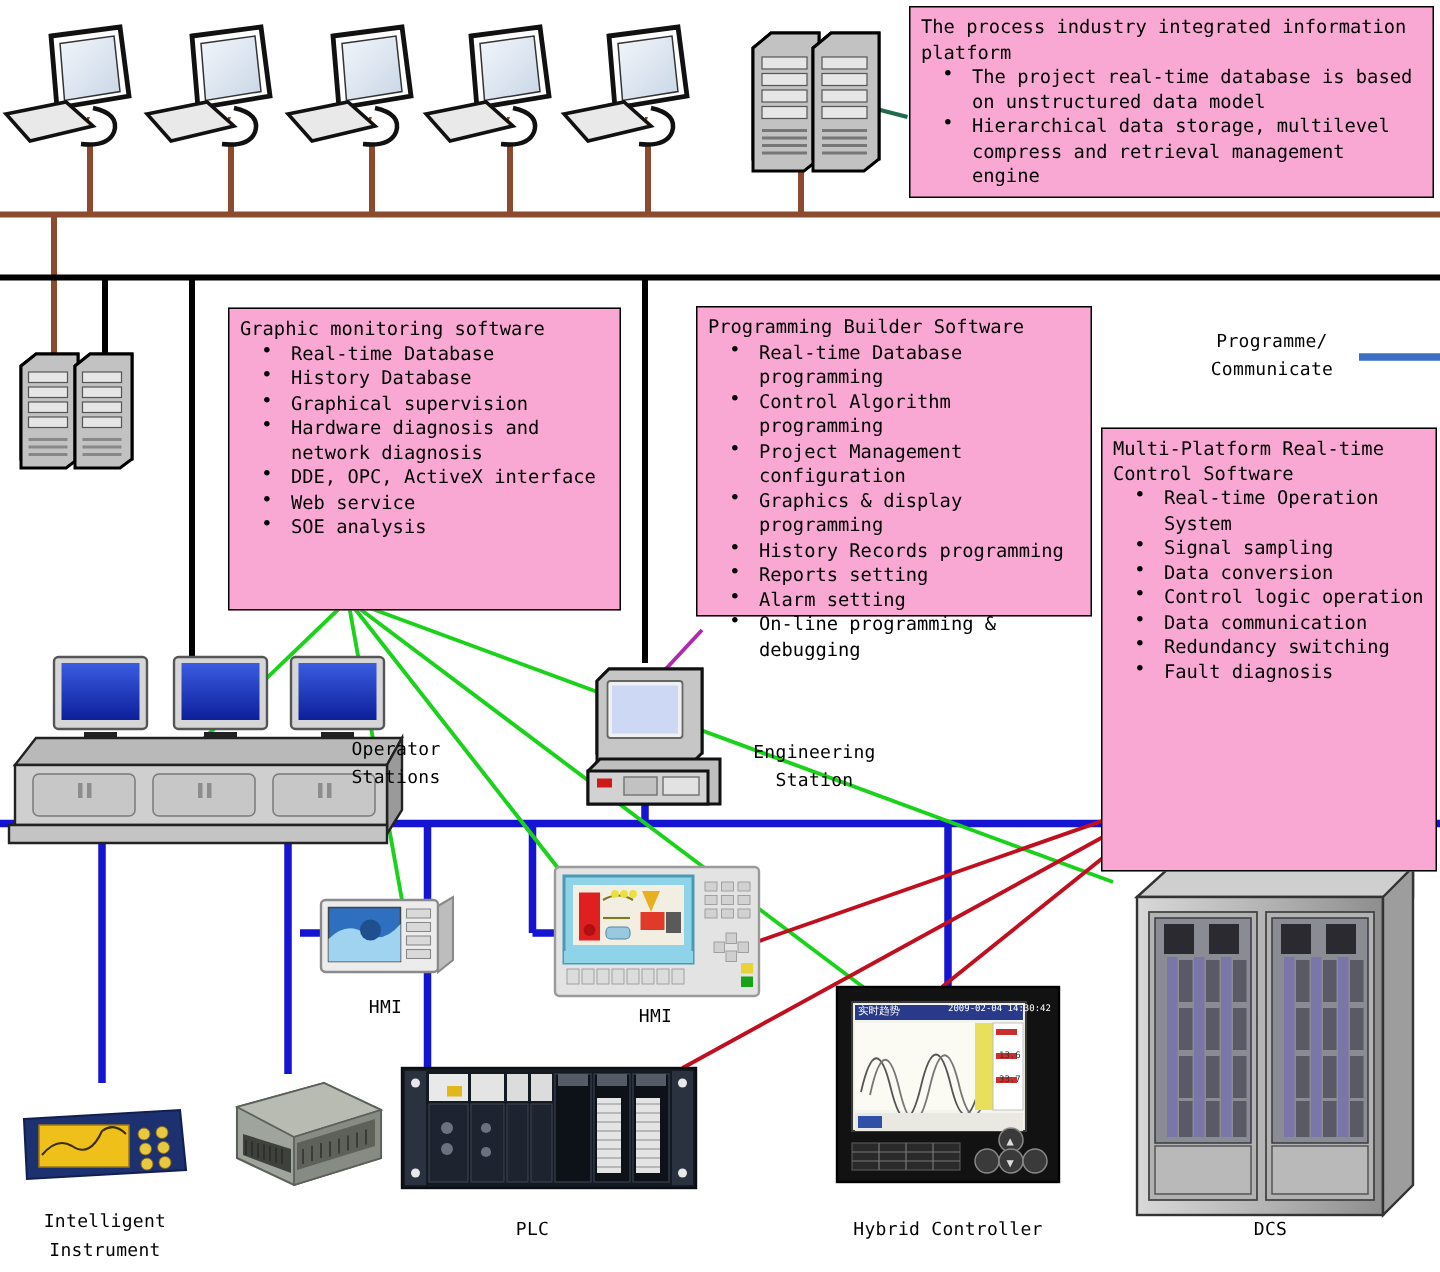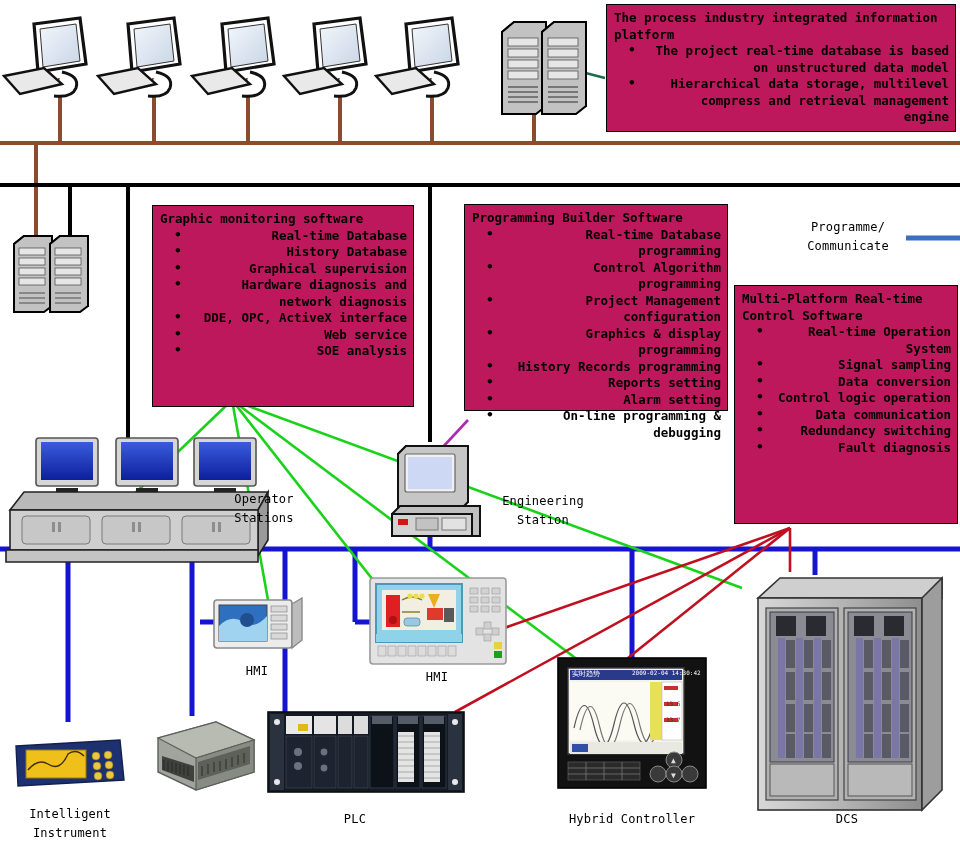--- a/index.html
+++ b/index.html
@@ -1,23 +1,23 @@
 <!DOCTYPE html>
 <html><head>
 <meta charset="utf-8">
 <style>
   html,body{margin:0;padding:0;background:#fff;}
   body{width:960px;height:848px;position:relative;overflow:hidden;
        font-family:"DejaVu Sans Mono","Liberation Mono",monospace;color:#000;}
   .canvas{position:absolute;inset:0;width:960px;height:848px;}
   svg.layer{position:absolute;left:0;top:0;width:960px;height:848px;}
-  .txtbox{position:absolute;border:1.5px solid #000;background:#be185d;box-sizing:border-box;font-weight:bold;}
+  .txtbox{position:absolute;border:1.5px solid #000;background:#f9a8d4;box-sizing:border-box;}
   .txtbox .bt{font-size:12.5px;line-height:16.5px;padding:5px 6px 4px 7px;}
   .txtbox .hd{white-space:pre-wrap;}
-  ul.bl{margin:0;padding:0 0 0 14px;list-style:none;text-align:right;}
+  ul.bl{margin:0;padding:0 0 0 14px;list-style:none;}
   ul.bl li{position:relative;padding-left:20px;margin:0;}
   ul.bl li:before{content:"\2022";position:absolute;left:0;top:-1px;font-size:13px;}
   .lbl{position:absolute;font-size:12px;line-height:19px;letter-spacing:.2px;text-align:center;}
 </style>
 </head>
 <body>
 
 <div class="canvas">
 
   <svg class="layer" viewBox="0 0 960 848">
@@ -546,21 +546,21 @@
         <li>Project Management configuration</li>
         <li>Graphics &amp; display programming</li>
         <li>History Records programming</li>
         <li>Reports setting</li>
         <li>Alarm setting</li>
         <li>On-line programming &amp; debugging</li>
       </ul>
     </div>
   </div>
 
-  <div class="txtbox" style="left:734px;top:285px;width:224px;height:239px;">
+  <div class="txtbox" style="left:734px;top:285px;width:224px;height:296px;">
     <div class="bt">
       <div class="hd">Multi-Platform Real-time Control Software</div>
       <ul class="bl">
         <li>Real-time Operation System</li>
         <li>Signal sampling</li>
         <li>Data conversion</li>
         <li>Control logic operation</li>
         <li>Data communication</li>
         <li>Redundancy switching</li>
         <li>Fault diagnosis</li>

